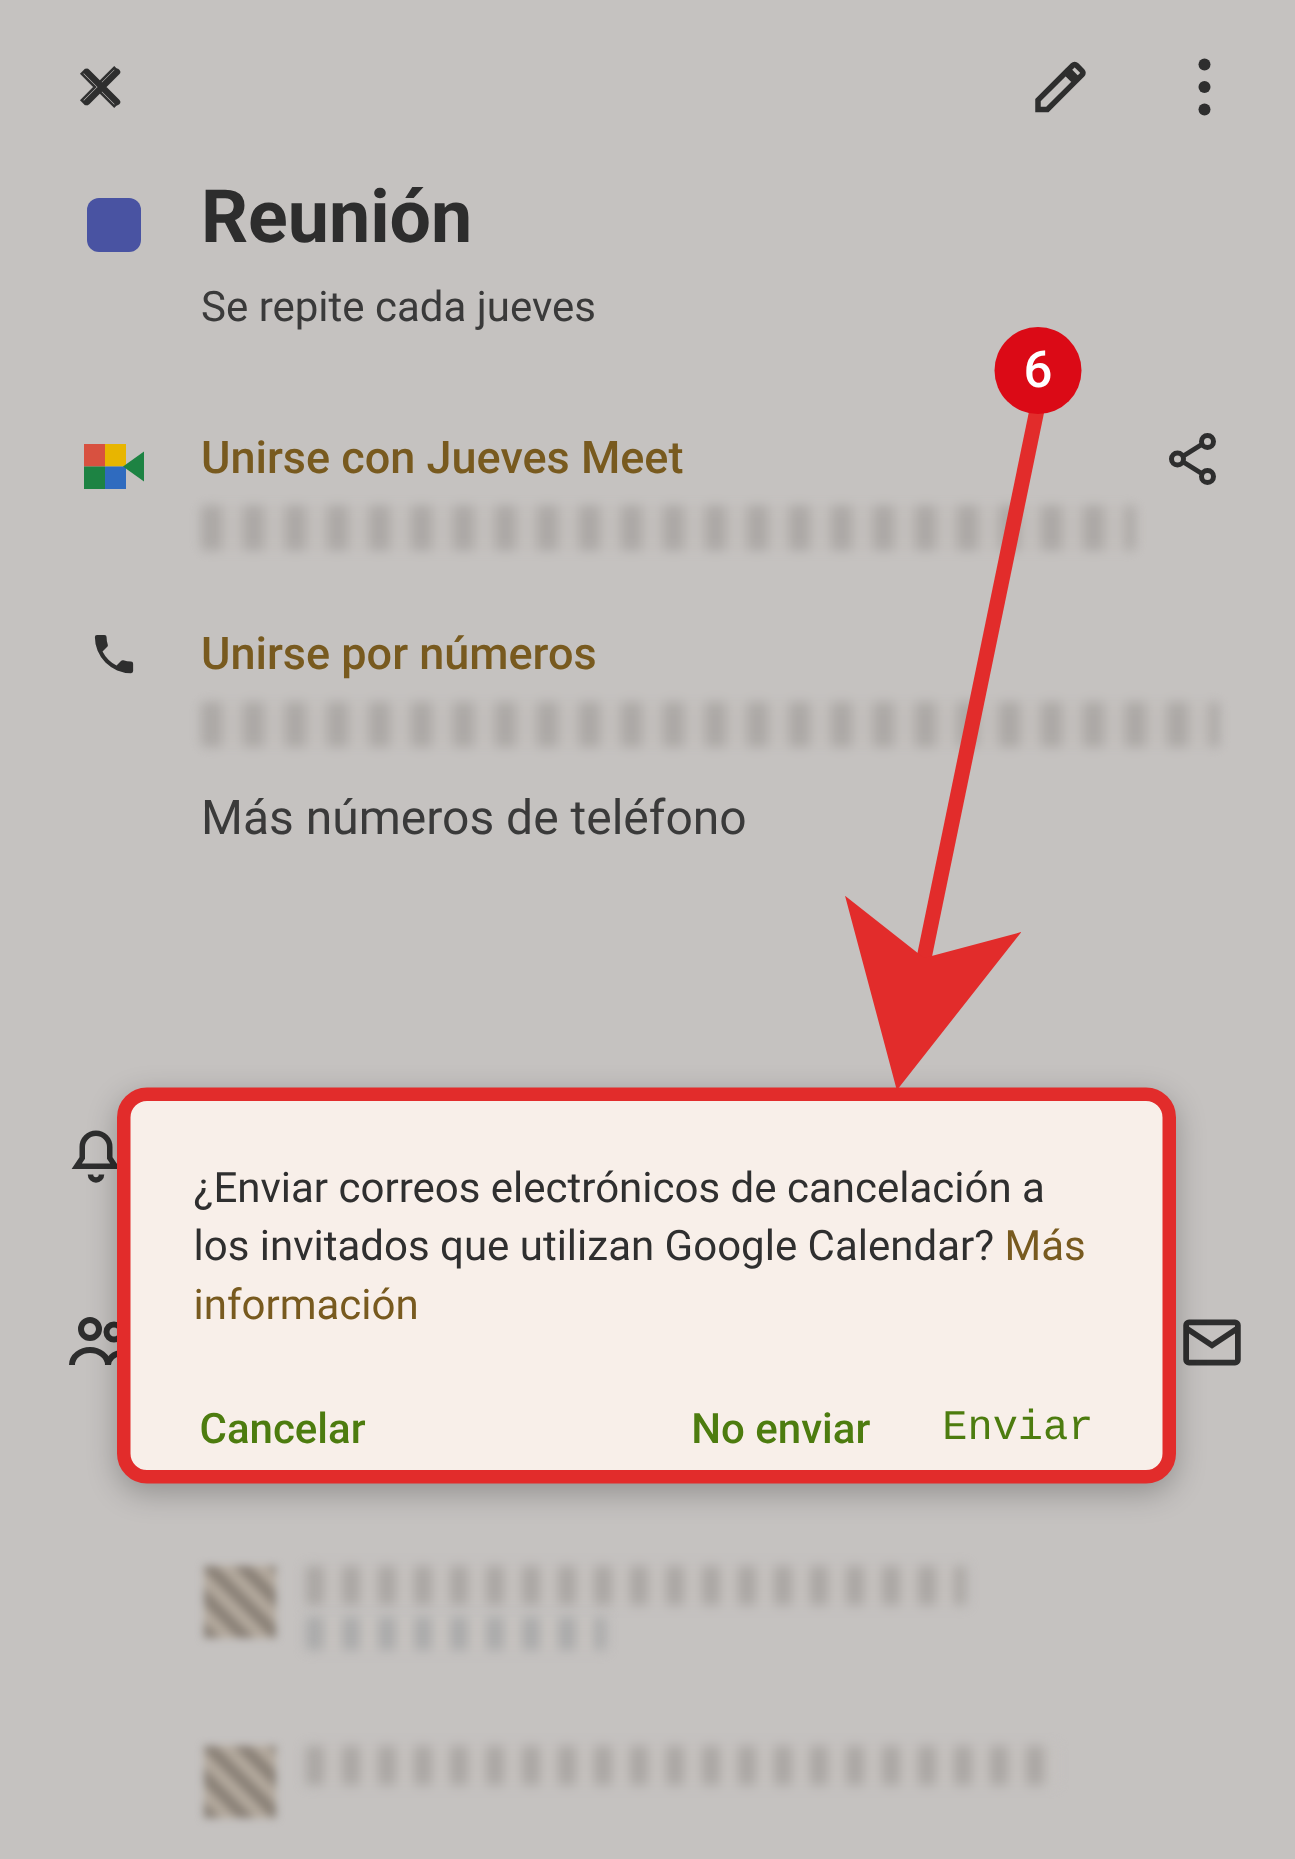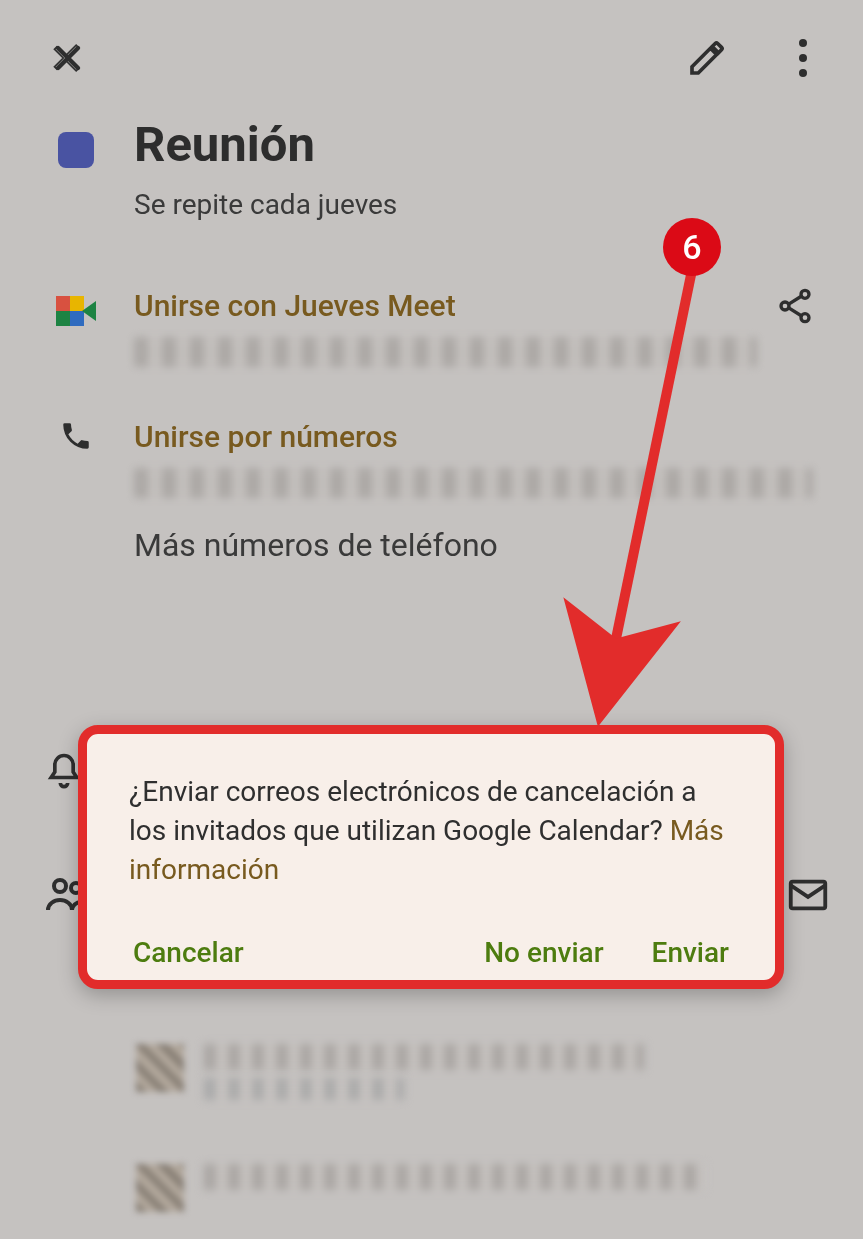--- a/index.html
+++ b/index.html
@@ -81,21 +81,21 @@
     .dialog-buttons {
       display: flex;
       align-items: center;
       margin-top: 46px;
       padding: 0 4px;
     }
     .dialog-buttons .btn {
       font-size: 28px; font-weight: 500; color: #4d7c0f;
     }
     .dialog-buttons .spacer { flex: 1; }
-    .dialog-buttons .btn + .btn { margin-left: 48px; }
+    .dialog-buttons .btn + .btn { margin-left: 48px; font-family: Liberation Mono, monospace; }
     .callout-badge {
       position: absolute;
       left: 663px; top: 218px;
       width: 58px; height: 58px; border-radius: 50%;
       background: #db0a16;
       color: #fff; font-size: 34px; font-weight: 500;
       display:flex; align-items:center; justify-content:center;
       z-index: 5;
     }
     .arrow-svg {

